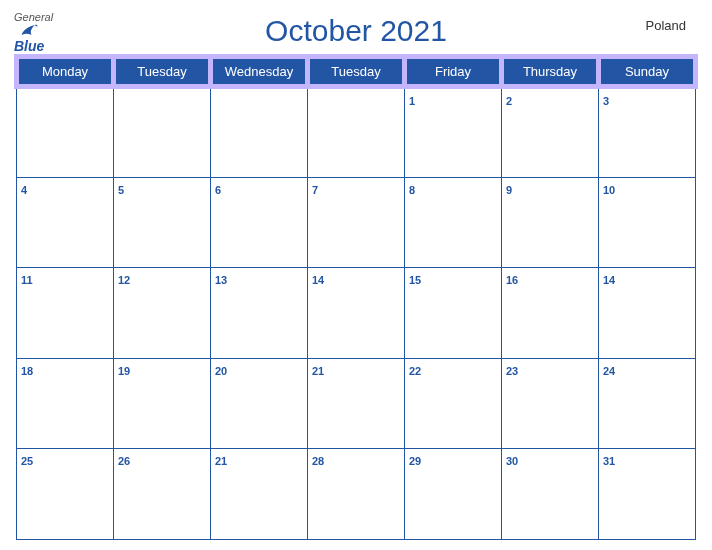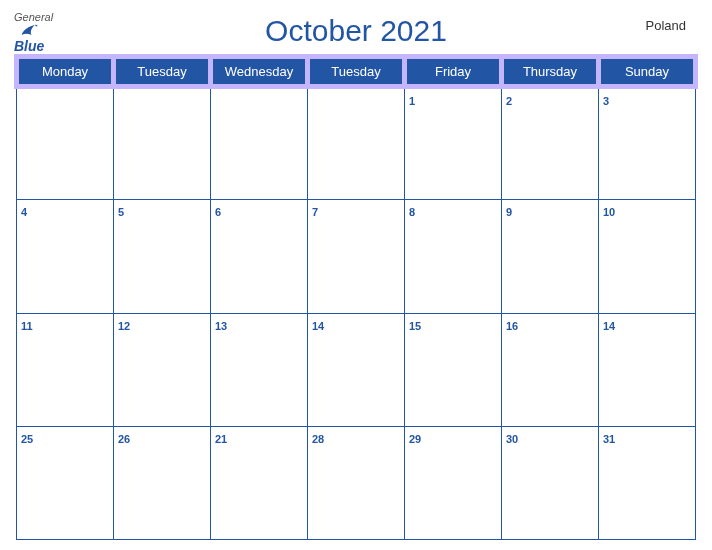--- a/index.html
+++ b/index.html
@@ -152,20 +152,29 @@
         <tr>
           <td><span class="day-num">11</span></td>
           <td><span class="day-num">12</span></td>
           <td><span class="day-num">13</span></td>
           <td><span class="day-num">14</span></td>
           <td><span class="day-num">15</span></td>
           <td><span class="day-num">16</span></td>
           <td><span class="day-num">14</span></td>
         </tr>
         <tr>
+          <td><span class="day-num">18</span></td>
+          <td><span class="day-num">19</span></td>
+          <td><span class="day-num">20</span></td>
+          <td><span class="day-num">21</span></td>
+          <td><span class="day-num">22</span></td>
+          <td><span class="day-num">23</span></td>
+          <td><span class="day-num">24</span></td>
+        </tr>
+        <tr>
           <td><span class="day-num">25</span></td>
           <td><span class="day-num">26</span></td>
           <td><span class="day-num">21</span></td>
           <td><span class="day-num">28</span></td>
           <td><span class="day-num">29</span></td>
           <td><span class="day-num">30</span></td>
           <td><span class="day-num">31</span></td>
         </tr>
       </tbody>
   </table>

